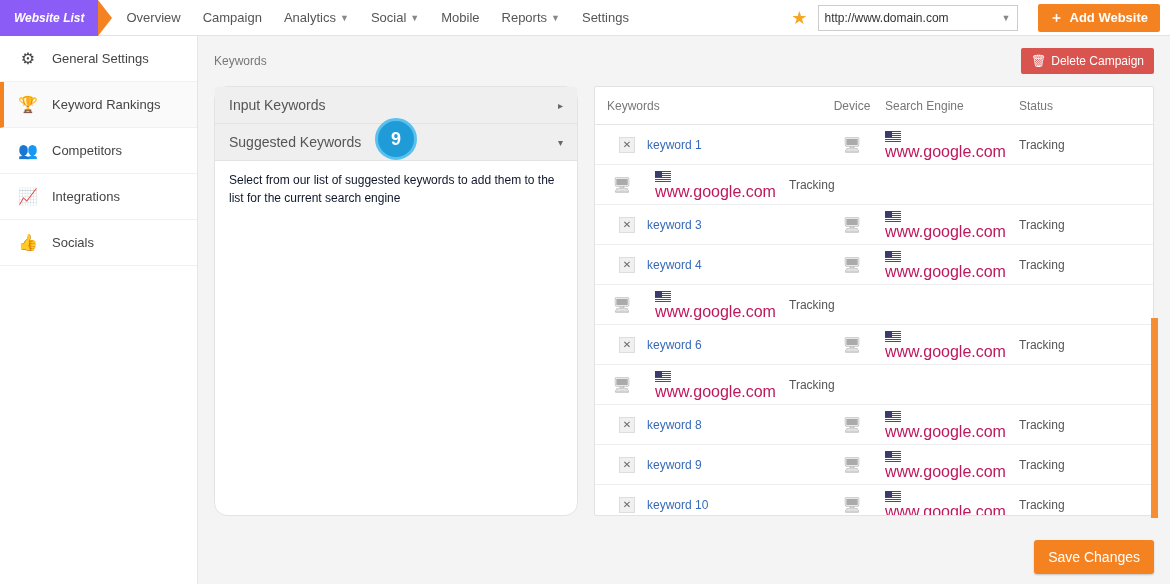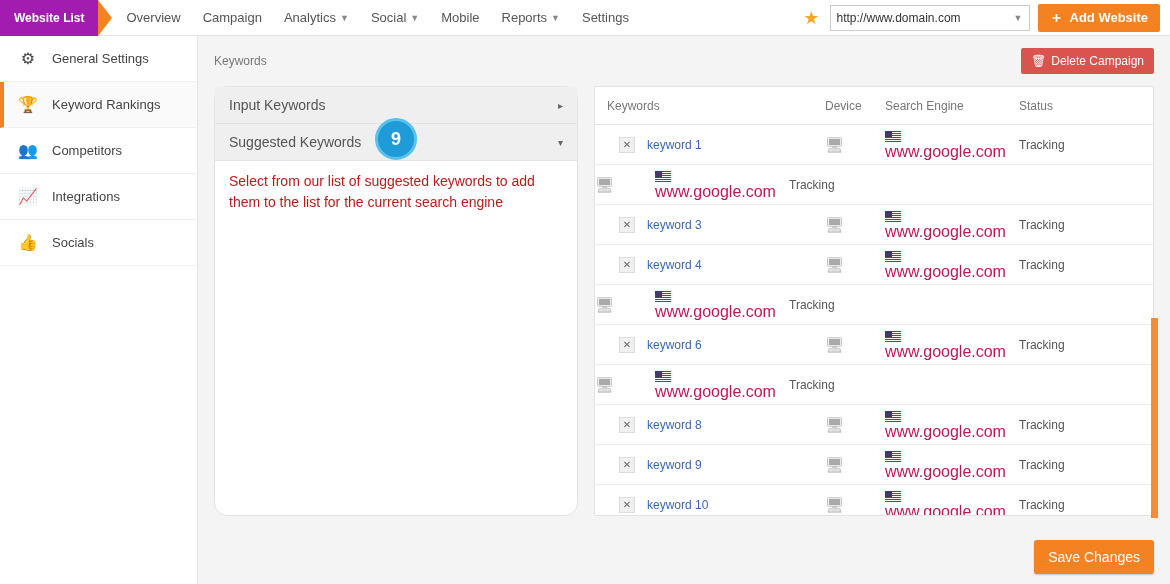--- a/index.html
+++ b/index.html
@@ -1,26 +1,26 @@
 <!DOCTYPE html>
 <html><head>
 <meta charset="utf-8">
 <style>
 * { box-sizing: border-box; margin: 0; padding: 0; font-family: Arial, Helvetica, sans-serif; }
 body { background: #f4f4f4; font-size: 13px; color: #444; width: 1170px; height: 584px; overflow: hidden; }
 
 
 .topnav { height: 36px; background: #fff; display: flex; align-items: center; border-bottom: 1px solid #e3e3e3; }
-.website-list-btn { background: #a21caf; color: #fff; height: 36px; line-height: 36px; padding: 0 14px; position: relative; font-weight: bold; font-size: 12px; }
+.website-list-btn { background: #8b5cf6; color: #fff; height: 36px; line-height: 36px; padding: 0 14px; position: relative; font-weight: bold; font-size: 12px; font-style: italic; }
 .website-list-btn::after { content: ""; position: absolute; right: -14px; top: 0; border-top: 18px solid transparent; border-bottom: 18px solid transparent; border-left: 14px solid #f58220; }
 .nav-items { display: flex; margin-left: 28px; gap: 22px; height: 36px; align-items: center; }
 .nav-item { color: #555; font-size: 13px; cursor: pointer; display:flex; align-items:center; gap:4px;}
 .caret { font-size:9px; color:#888;}
 .star { margin-left: auto; color: #f5a623; font-size: 18px; padding: 0 10px; }
-.domain-select { border: 1px solid #ccc; background:#fff; height: 26px; width: 200px; padding: 0 6px; display:flex; align-items:center; justify-content:space-between; color:#333; font-size:12px; margin-right:8px;}
+.domain-select { border: 1px solid #ccc; background:#fff; height: 26px; width: 200px; padding: 0 6px; display:flex; align-items:center; justify-content:space-between; color:#333; font-size:12px; margin-right:20px;}
 .add-website { background:#f58220; color:#fff; border:none; height:28px; padding:0 12px; font-size:13px; font-weight:bold; cursor:pointer; display:flex; align-items:center; gap:6px; margin-right:10px; border-radius:2px;}
 .add-website .plus{font-size:14px;}
 
 
 .main { display:flex; height: calc(584px - 36px); }
 
 
 .sidebar { width:198px; background:#fff; border-right:1px solid #e5e5e5; }
 .sidebar-item { display:flex; align-items:center; gap:14px; height:46px; padding:0 18px; color:#444; font-size:13px; cursor:pointer; border-bottom:1px solid #f1f1f1;}
 .sidebar-item.active { border-left:4px solid #f58220; padding-left:14px; background:#fafafa;}
@@ -31,29 +31,29 @@
 .breadcrumb-row { display:flex; justify-content:space-between; align-items:center; margin-bottom:12px;}
 .breadcrumb { color:#777; font-size:12px;}
 .delete-campaign { background:#d9534f; color:#fff; border:none; height:26px; padding:0 10px; font-size:12px; cursor:pointer; border-radius:2px; display:flex; align-items:center; gap:5px;}
 
 .cols { display:flex; gap:16px; }
 
 
 .left-panel { width: 364px; background:#fff; border:1px solid #e3e3e3; border-radius:13px; }
 .panel-header { background:#efefef; color:#555; font-size:14px; padding:10px 14px; border-bottom:1px solid #e3e3e3; display:flex; justify-content:space-between; align-items:center; cursor:pointer; position:relative;}
 .panel-header .arrow { font-size:10px; color:#666;}
-.panel-desc { padding:10px 14px 200px 14px; font-size:14px; color:#b91c1c; line-height:1.5; position:relative;}
+.panel-desc { padding:10px 14px 200px 14px; font-size:12px; color:#0f172a; line-height:1.5; position:relative;}
 .badge-circle { position:absolute; width:42px; height:42px; background:#1f9bd8; border:3px solid #58c1ee; color:#fff; font-size:18px; font-weight:bold; border-radius:50%; display:flex; align-items:center; justify-content:center; top:-6px; left:160px; z-index:5;}
 
 
 .table-wrap { flex:1; position:relative; }
 .ktable { background:#fff; border:1px solid #e3e3e3; border-radius:2px; }
 .thead { display:flex; border-bottom:1px solid #e5e5e5; color:#777; font-size:12px; height:38px; align-items:center;}
 .col-k { flex:0 0 230px; padding-left:12px;}
-.col-d { flex:0 0 54px; text-align:left;}
+.col-d { flex:0 0 54px; text-align:center;}
 .col-s { flex:0 0 130px; padding-left:6px;}
 .col-st { flex:1; padding-left:10px;}
 .tbody { max-height: 390px; overflow-y: hidden; }
 .trow { display:flex; align-items:center; height:40px; border-bottom:1px solid #eee; font-size:12px;}
 .remove-btn { width:16px; height:16px; background:#f0f0f0; border:1px solid #ddd; display:inline-flex; align-items:center; justify-content:center; margin-left:12px; margin-right:12px; color:#666; font-size:10px; cursor:pointer;}
 .kw-link { color:#3869b6; text-decoration:none; cursor:pointer;}
 .device-icon { font-size:15px; color:#aaa;}
 .flag { display:inline-block; width:16px; height:11px; margin-right:6px; position:relative; background:linear-gradient(#b22234, #b22234); vertical-align:middle;}
 .flag::before{content:"";position:absolute;inset:0;background:repeating-linear-gradient(#b22234 0,#b22234 1px,#fff 1px,#fff 2px);}
 .flag::after{content:"";position:absolute;left:0;top:0;width:7px;height:6px;background:#3c3b6e;}

